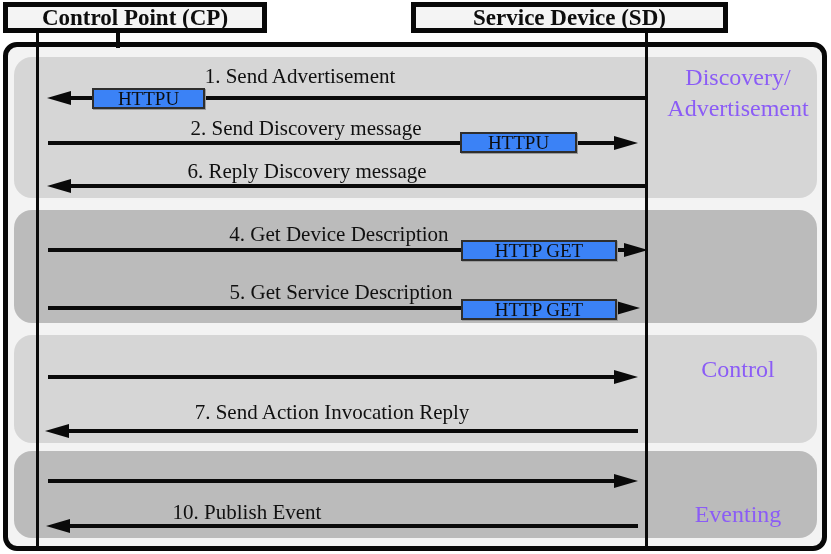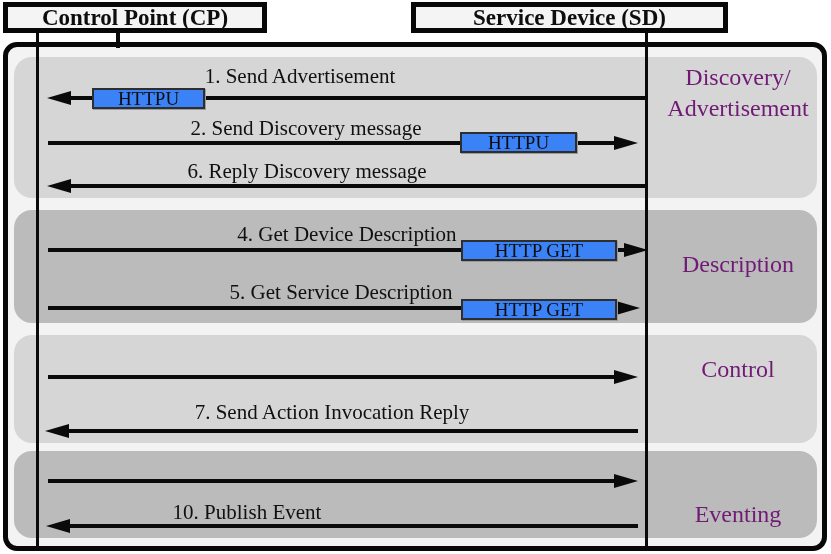--- a/index.html
+++ b/index.html
@@ -15,21 +15,21 @@
   }
   .strip{position:absolute;left:14px;width:803px;border-radius:18px;}
   .strip.light{background:#d6d6d6;}
   .strip.dark{background:#bbbbbb;}
   .strip-discovery{top:57px;height:141px;}
   .strip-description{top:210px;height:113px;}
   .strip-control{top:335px;height:108px;}
   .strip-eventing{top:451px;height:87px;}
   .phase-label{
     position:absolute;left:647px;width:182px;text-align:center;
-    font-size:24px;line-height:31px;color:#701a75;
+    font-size:24px;line-height:31px;color:#8b5cf6;
   }
   .lifeline{position:absolute;width:3px;background:#0a0a0a;}
   .lifeline-cp{left:36px;top:31px;height:516px;}
   .lifeline-sd{left:645px;top:31px;height:516px;}
   .stub{position:absolute;left:116px;top:31px;width:4px;height:17px;background:#0a0a0a;}
   .header-box{
     position:absolute;top:2px;height:31px;box-sizing:border-box;
     border:5px solid #080808;background:#f4f4f4;
     display:flex;align-items:center;justify-content:center;
     font-weight:bold;font-size:23px;
@@ -64,21 +64,20 @@
 
   <div class="strip light strip-discovery"></div>
   <div class="strip dark strip-description"></div>
   <div class="strip light strip-control"></div>
   <div class="strip dark strip-eventing"></div>
 
   <div class="phase-label" style="top:62px;">
     <div>Discovery/</div>
     <div>Advertisement</div>
   </div>
-  <div class="phase-label" style="top:249px;">Description</div>
   <div class="phase-label" style="top:354px;">Control</div>
   <div class="phase-label" style="top:499px;">Eventing</div>
 
   <div class="lifeline lifeline-cp"></div>
   <div class="lifeline lifeline-sd"></div>
   <div class="stub"></div>
 
   <div class="msg-label" style="left:10px;top:64px;margin-left:20px;">1. Send Advertisement</div>
   <div class="arrow left" style="left:47px;top:90px;width:599px;">
     <div class="line"></div>
@@ -92,21 +91,21 @@
     <div class="head"></div>
   </div>
   <div class="proto-box" style="left:460px;top:132px;width:117px;">HTTPU</div>
 
   <div class="msg-label" style="left:37px;top:159px;">6. Reply Discovery message</div>
   <div class="arrow left" style="left:47px;top:178px;width:599px;">
     <div class="line"></div>
     <div class="head"></div>
   </div>
 
-  <div class="msg-label" style="left:77px;top:222px;">4. Get Device Description</div>
+  <div class="msg-label" style="left:69px;top:222px;">4. Get Device Description</div>
   <div class="arrow right" style="left:48px;top:242px;width:600px;">
     <div class="line"></div>
     <div class="head"></div>
   </div>
   <div class="proto-box" style="left:461px;top:240px;width:156px;">HTTP GET</div>
 
   <div class="msg-label" style="left:71px;top:280px;">5. Get Service Description</div>
   <div class="arrow right" style="left:48px;top:300px;width:592px;">
     <div class="line"></div>
     <div class="head"></div>

